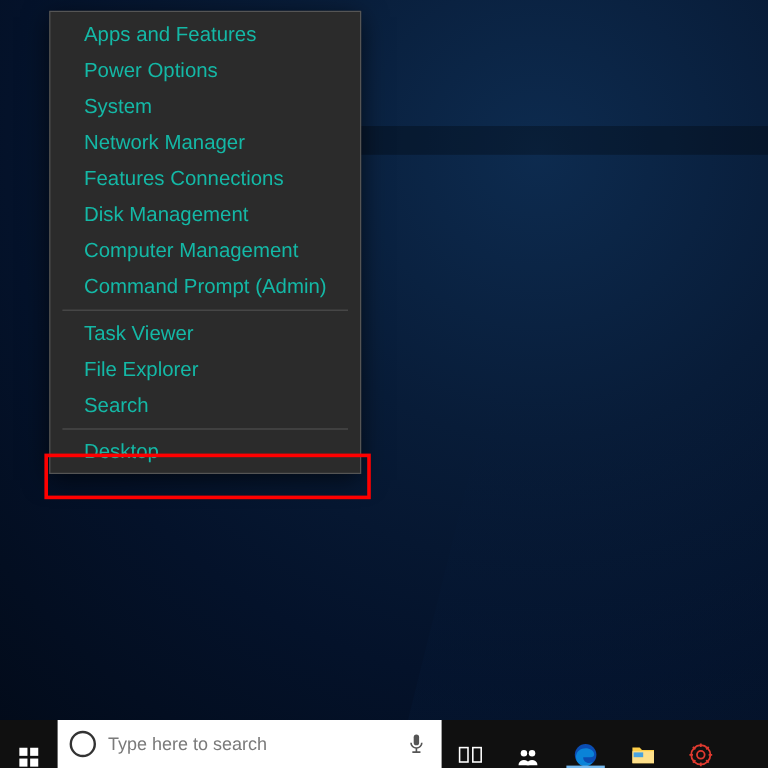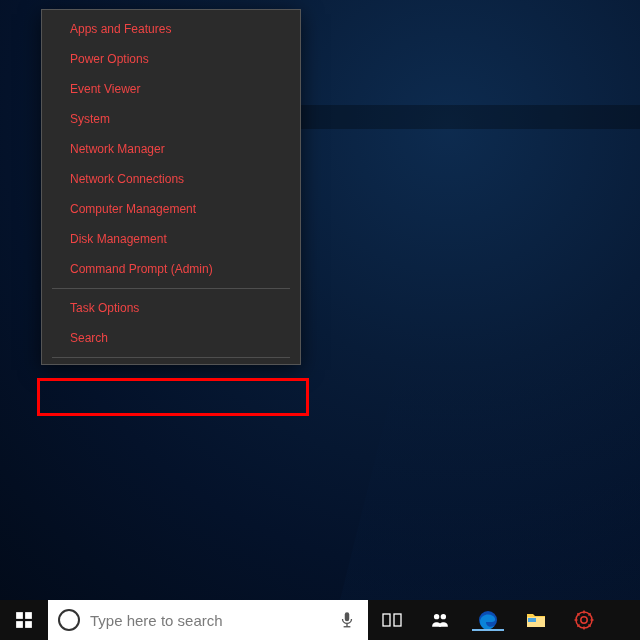--- a/index.html
+++ b/index.html
@@ -40,22 +40,22 @@
 
   
   .winx-menu {
     position: absolute;
     left: 41px;
     top: 9px;
     width: 258px;
     background: #2b2b2b;
     border: 1px solid #555;
     box-shadow: 0 5px 20px rgba(0,0,0,0.6);
-    color: #ef4444;
-    font-size: 12px;
+    color: #14b8a6;
+    font-size: 17px;
     padding: 4px 0 2px 0;
     z-index: 5;
   }
   .winx-item {
     position: relative;
     padding: 8px 14px 8px 28px;
     line-height: 14px;
     cursor: default;
     white-space: nowrap;
   }
@@ -83,21 +83,21 @@
 
   
   .taskbar {
     position: absolute;
     left: 0;
     right: 0;
     bottom: 0;
     height: 40px;
     background: #101010;
     display: flex;
-    align-items: center;
+    align-items: flex-end;
     z-index: 4;
   }
   .tb-btn {
     width: 48px;
     display: flex;
     align-items: center;
     justify-content: center;
     color: #fff;
   }
 
@@ -142,35 +142,36 @@
   .icon-svg.lg { width: 22px; height: 22px; }
 </style>
 </head>
 <body>
 
 <div class="desktop">
 
   <div class="winx-menu">
     <div class="winx-item"><span>Apps and Features</span></div>
     <div class="winx-item"><span>Power Options</span></div>
-    <div class="winx-item"><span>Event Viewer</span></div>
     <div class="winx-item"><span>System</span></div>
     <div class="winx-item"><span>Network Manager</span></div>
-    <div class="winx-item"><span>Network Connections</span></div>
+    <div class="winx-item"><span>Features Connections</span></div>
+    <div class="winx-item"><span>Disk Management</span></div>
     <div class="winx-item"><span>Computer Management</span></div>
-    <div class="winx-item"><span>Disk Management</span></div>
     <div class="winx-item"><span>Command Prompt (Admin)</span></div>
 
     <div class="winx-sep"></div>
 
-    <div class="winx-item"><span>Task Options</span></div>
+    <div class="winx-item"><span>Task Viewer</span></div>
+    <div class="winx-item"><span>File Explorer</span></div>
     <div class="winx-item"><span>Search</span></div>
 
     <div class="winx-sep"></div>
 
+    <div class="winx-item"><span>Desktop</span></div>
   </div>
 
   <div class="highlight-rect" id="hl" style="left: 37px; top: 378px; width: 266px; height: 32px;"></div>
 
   <div class="taskbar">
     <div class="tb-btn">
       <span>
         <svg class="icon-svg" viewBox="0 0 16 16">
           <rect x="1" y="1" width="6" height="6" fill="#fff"></rect>
           <rect x="9" y="1" width="6" height="6" fill="#fff"></rect>

